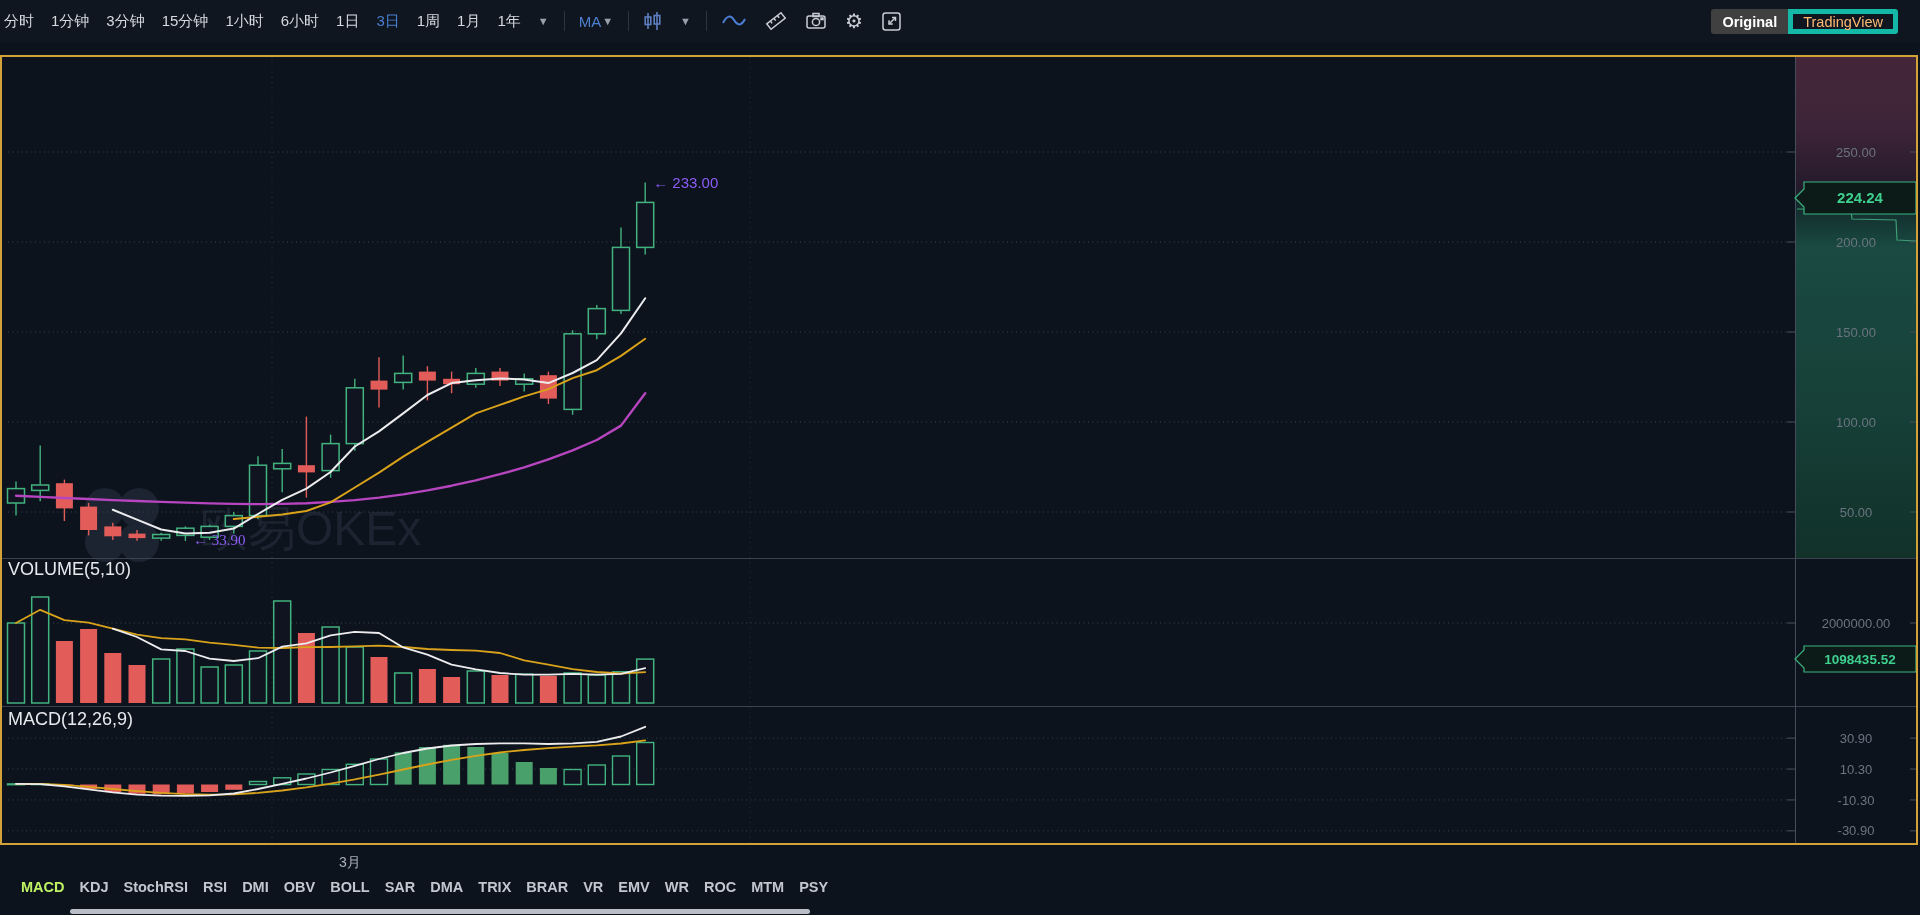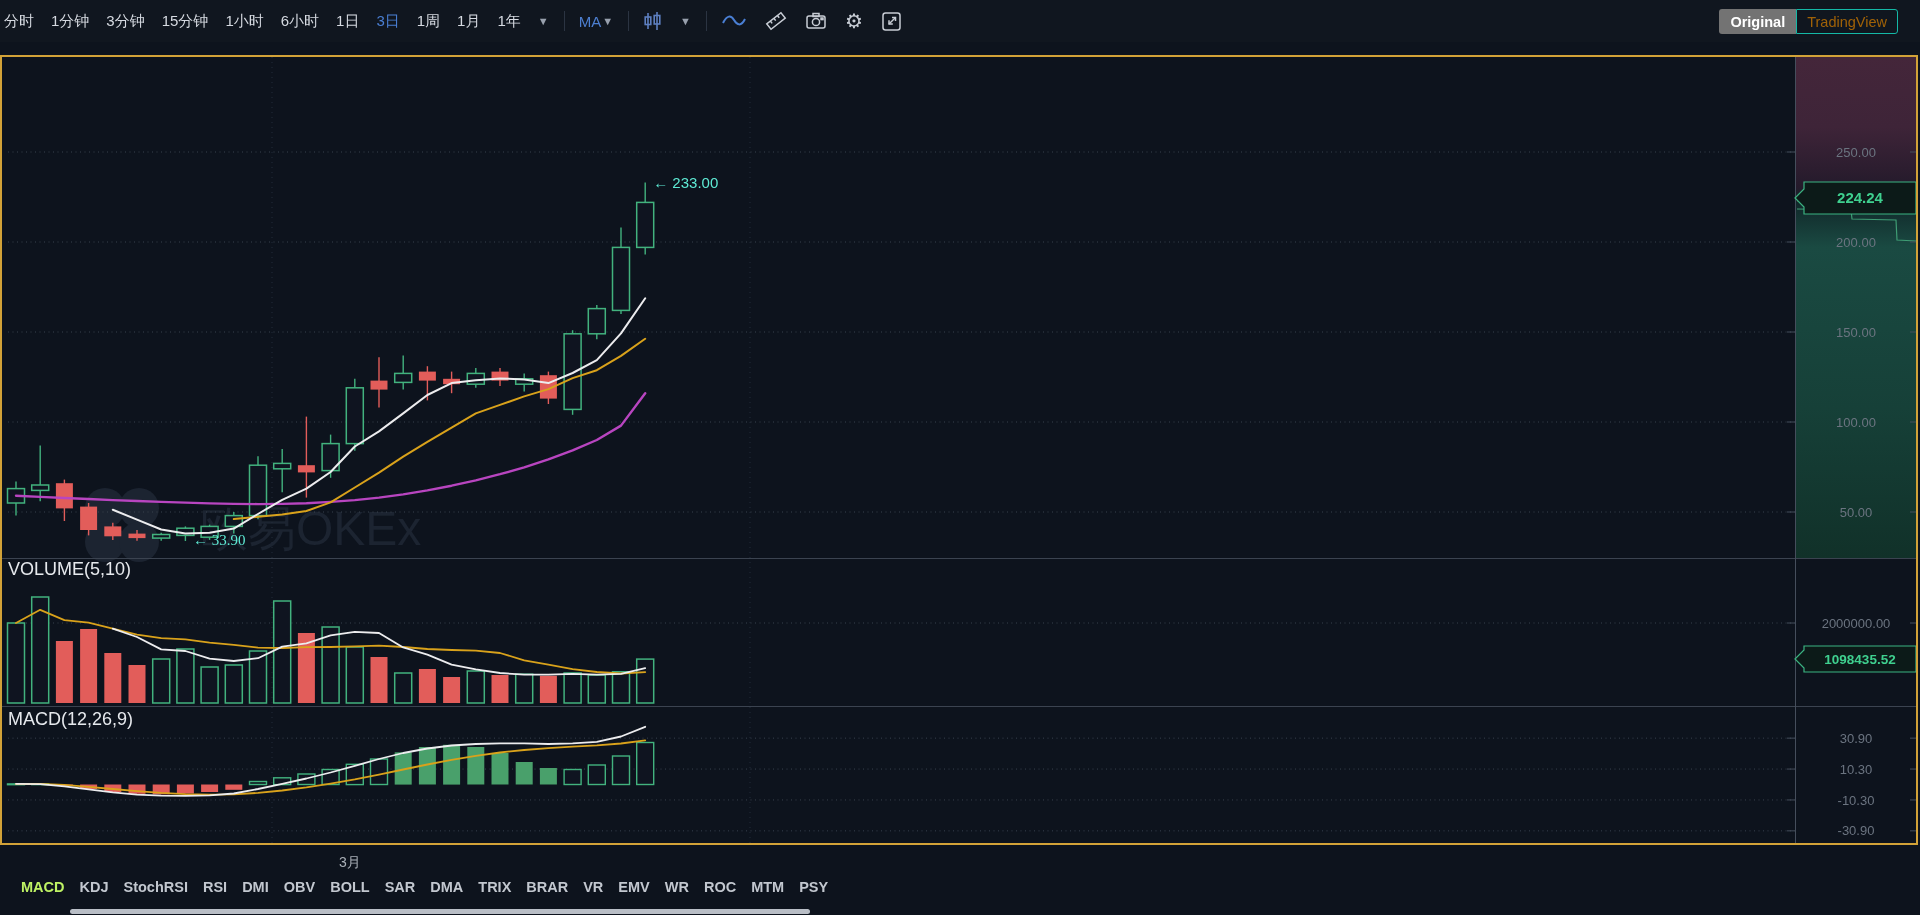--- a/index.html
+++ b/index.html
@@ -18,31 +18,31 @@
   .tf { font-size:15px; color:#d6dae1; margin-right:17px; cursor:pointer; white-space:nowrap; }
   .tf.active { color:#4a7fd4; }
   .caret { color:#98a0ad; font-size:11px; margin-right:15px; cursor:pointer; }
   .vsep { width:1px; height:20px; background:#2b3442; margin-right:14px; }
   .ma-label { color:#4d7fd0; font-size:15px; margin-right:1px; cursor:pointer; }
   .icon-btn { margin-right:18px; display:flex; align-items:center; cursor:pointer; }
   .gear-glyph { font-size:20px; color:#c8cdd5; line-height:1; }
 
   .view-toggle { position:absolute; right:22px; top:9px; display:flex; height:25px; font-size:14.5px; z-index:6; }
   .view-toggle .orig {
-    background:#737373; color:#ffffff; padding:3px 11px; border-radius:3px 0 0 3px;
+    background:#404040; color:#ffffff; padding:3px 11px; border-radius:3px 0 0 3px;
     display:flex; align-items:center; font-weight:bold; cursor:pointer;
   }
   .view-toggle .tv {
-    border:1px solid #14b8a6; color:#a16207; padding:0 10px; border-radius:0 3px 3px 0;
+    border:5px solid #14b8a6; color:#fdba74; padding:0 10px; border-radius:0 3px 3px 0;
     display:flex; align-items:center; cursor:pointer;
   }
 
   
   .pane-title { position:absolute; font-size:18px; color:#e6e9ed; z-index:3; }
-  .annot { position:absolute; font-size:15px; color:#5eead4; z-index:3; white-space:nowrap; }
+  .annot { position:absolute; font-size:15px; color:#8b5cf6; z-index:3; white-space:nowrap; }
   .time-label { position:absolute; top:854px; left:339px; font-size:14px; color:#aab0b8; z-index:3; }
 
   
   .tabs {
     position:absolute; left:21px; top:879px; display:flex; gap:15px;
     font-size:14.5px; font-weight:bold; color:#c2c7cf; z-index:5;
   }
   .tab { cursor:pointer; white-space:nowrap; }
   .tab.active { color:#bef264; }
   .hscrollbar {

